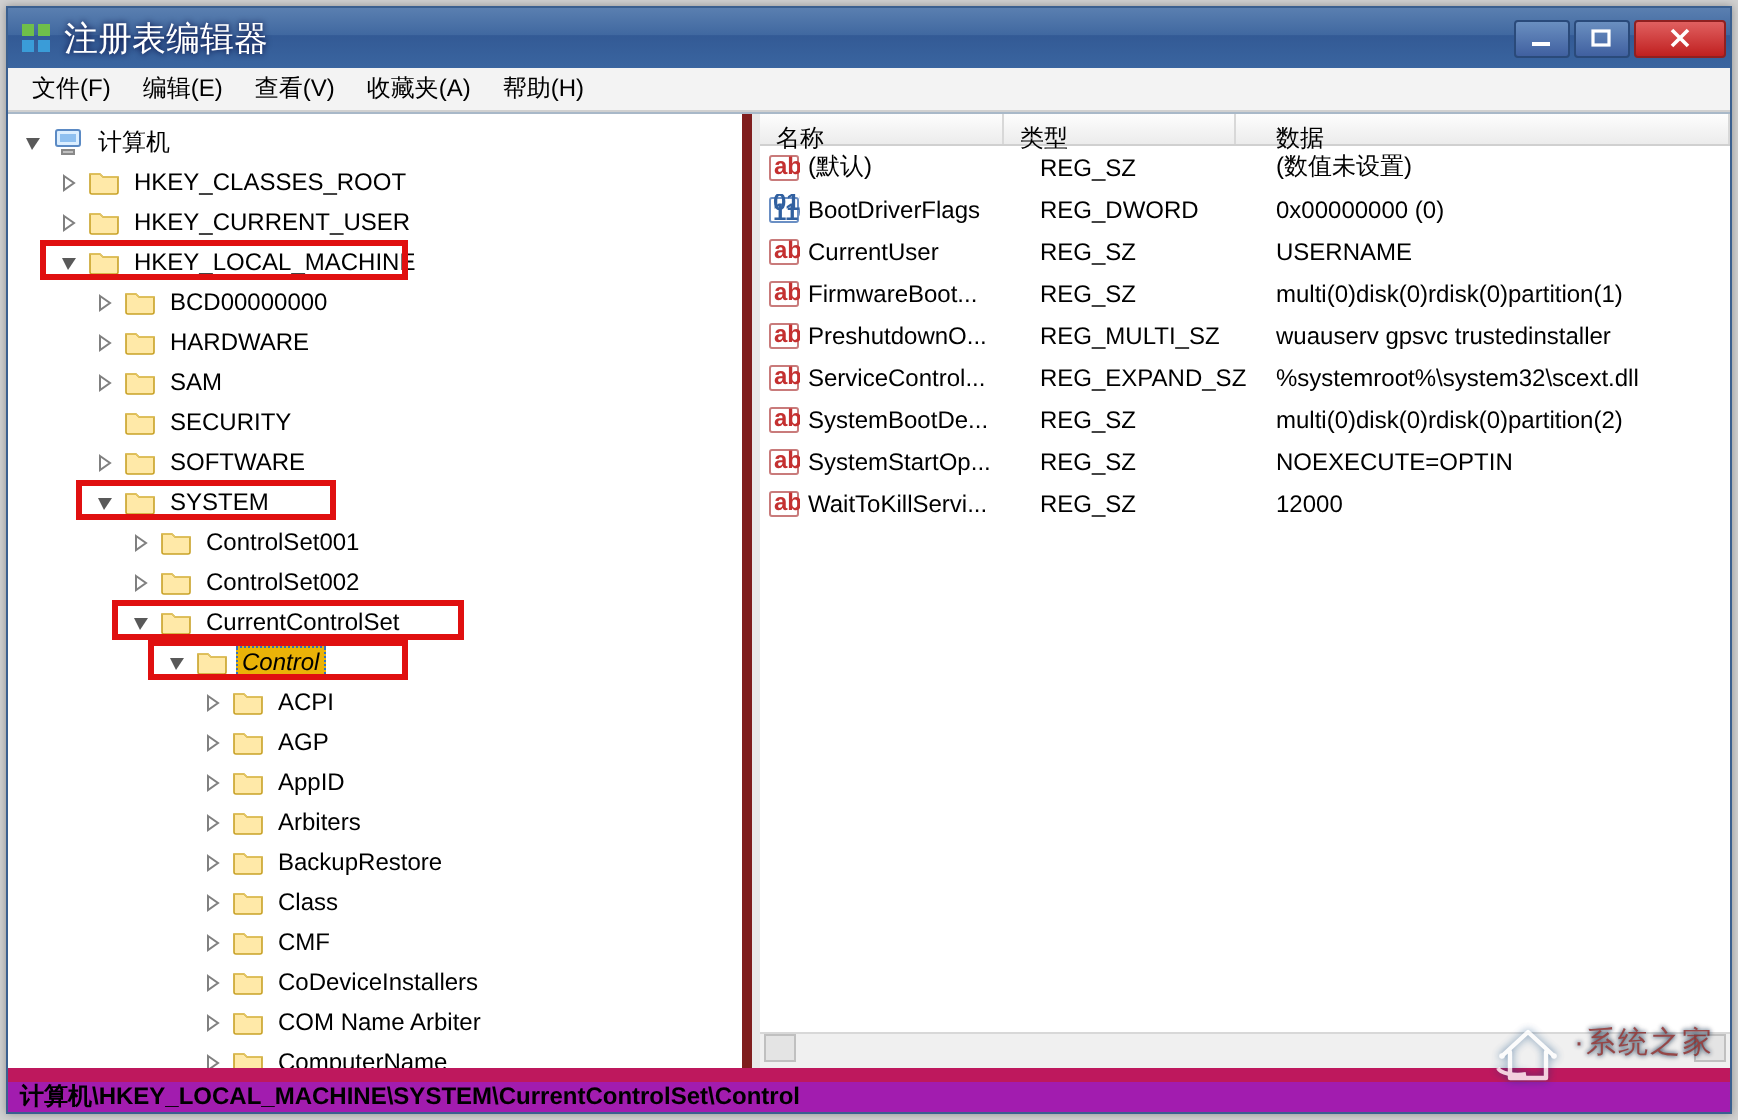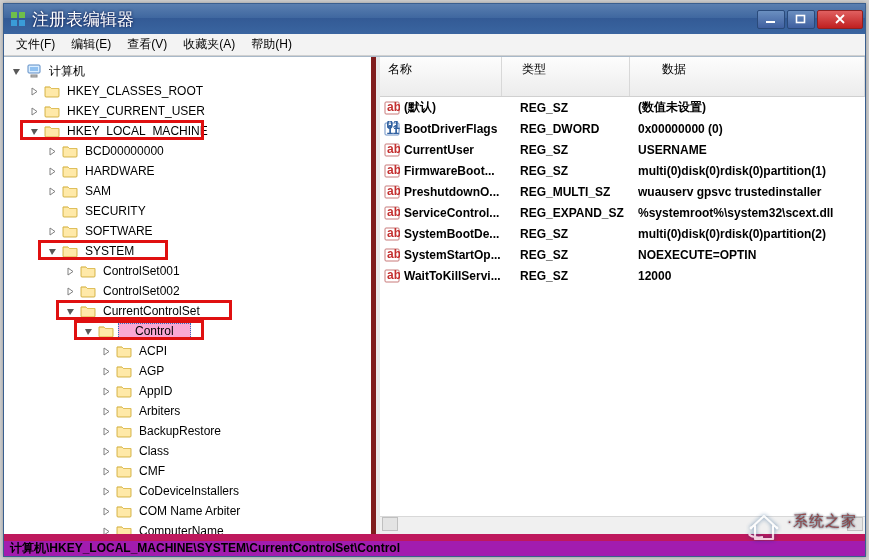--- a/index.html
+++ b/index.html
@@ -24,29 +24,29 @@
 .splitter { width: 4px; background: #e8e8e8; cursor: col-resize; }
 .pane-right { flex: 1; display: flex; flex-direction: column; }
 
 .tree { user-select: none; }
 .tree-row { display: flex; align-items: center; height: 20px; white-space: nowrap; position: relative; }
 .tree-row .sp { display: inline-block; height: 20px; }
 .toggle { width: 12px; height: 12px; display: inline-flex; align-items: center; justify-content: center; margin-right: 4px; cursor: pointer; }
 .toggle svg { width: 9px; height: 9px; }
 .fico { width: 16px; height: 14px; margin-right: 4px; display: inline-block; }
 .t-label { padding: 1px 3px; cursor: default; }
-.t-label.sel { background: #f9a8d4; border: 1px dotted #3070c0; padding: 0 16px; }
+.t-label.sel { background: #eab308; border: 1px dotted #3070c0; padding: 0 2px; font-style: italic; }
 .hl { position: absolute; border: 3px solid #e01010; pointer-events: none; }
 
-.list-header { height: 40px; background: linear-gradient(#fdfdfd,#ececec); border-bottom: 1px solid #d0d0d0; display: flex; gap: 12px; }
+.list-header { height: 16px; background: linear-gradient(#fdfdfd,#ececec); border-bottom: 1px solid #d0d0d0; display: flex; }
 .list-header .col { border-right: 1px solid #d8d8d8; padding: 4px 8px; cursor: default; }
 .col-name { width: 122px; }
 .col-type { width: 116px; }
 .col-data { flex: 1; margin-left: 12px; }
-.list-body { flex: 1; overflow: auto; font-weight: bold; }
+.list-body { flex: 1; overflow: auto; }
 .list-row { display: flex; align-items: center; height: 21px; padding-left: 4px; }
 .vico { width: 16px; height: 16px; margin-right: 4px; flex: none; }
 .c-name { width: 116px; overflow: hidden; text-overflow: ellipsis; white-space: nowrap; }
 .c-type { width: 118px; overflow: hidden; text-overflow: ellipsis; white-space: nowrap; }
 .c-data { flex: 1; overflow: hidden; text-overflow: ellipsis; white-space: nowrap; padding-right: 6px; }
 .scroll-hints { height: 18px; background: #f0f0f0; border-top: 1px solid #d8d8d8; display:flex; justify-content: space-between; padding: 0 2px;}
 .scroll-hints span{ width:16px;height:14px;background:#e4e4e4;border:1px solid #c0c0c0;}
 
 .statusbar { height: 22px; background: #a21caf; border-top: 7px solid #be185d; display: flex; align-items: center; padding: 0 6px; font-weight: bold; }
 

